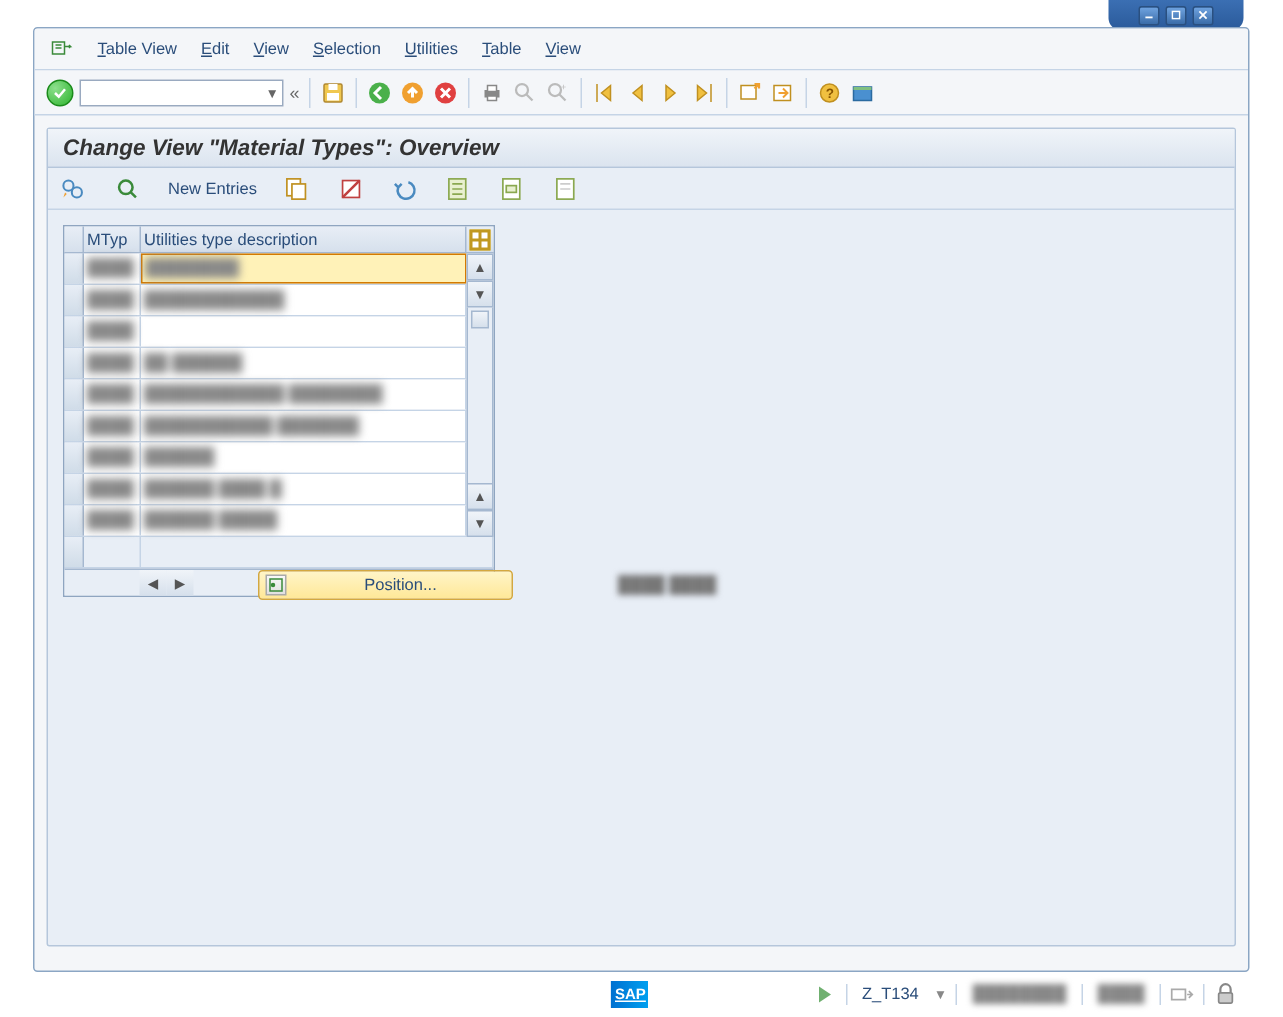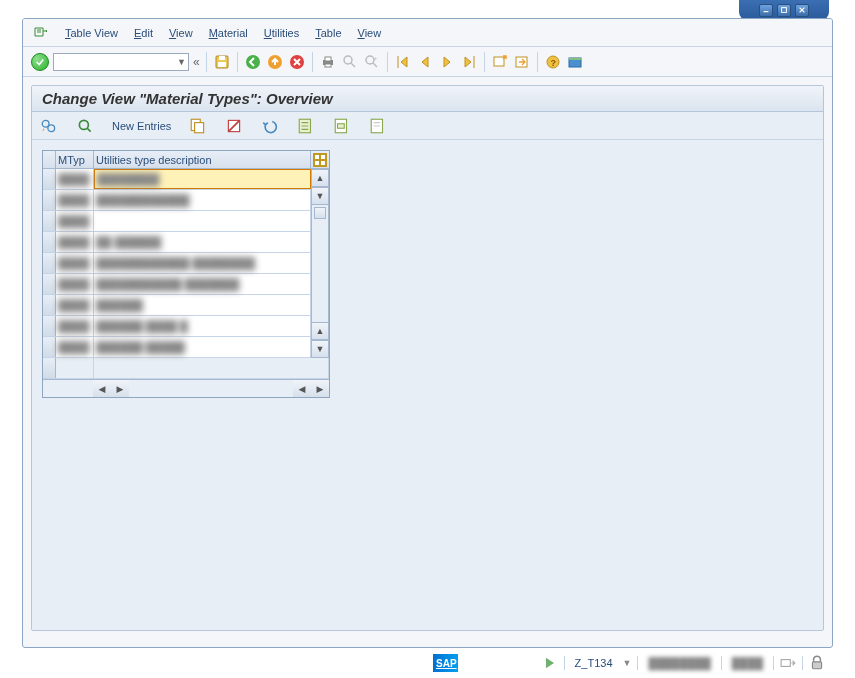--- a/index.html
+++ b/index.html
@@ -284,21 +284,21 @@
   display: flex;
   align-items: center;
   justify-content: flex-end;
   gap: 6px;
   padding: 0 8px;
   font-size: 11px;
   color: #555;
 }
 .sap-logo {
   position: absolute;
-  left: 411px;
+  left: 385px;
   width: 36px;
   height: 18px;
   background: linear-gradient(90deg, #0070d0, #00a0f0 70%, transparent 70%);
   color: #fff;
   font-weight: bold;
   font-size: 10px;
   display: flex;
   align-items: center;
   padding-left: 3px;
   clip-path: polygon(0 0, 100% 0, 70% 100%, 0 100%);
@@ -340,21 +340,21 @@
 
     <div class="menubar">
       <span class="menu-icon">
         <svg viewBox="0 0 16 16">
             <path d="M2 3 L10 3 L10 11 L2 11 Z M4 5 L8 5 M4 7 L8 7 M10 6 L14 6 L13 5 M13 7 L14 6" fill="none" stroke="#3a8a3a" stroke-width="1"></path>
           </svg>
       </span>
       <span class="menu-item">Table View</span>
       <span class="menu-item">Edit</span>
       <span class="menu-item">View</span>
-      <span class="menu-item">Material</span>
+      <span class="menu-item">Selection</span>
       <span class="menu-item">Utilities</span>
       <span class="menu-item">Table</span>
       <span class="menu-item">View</span>
     </div>
 
     <div class="toolbar">
       <div class="tb-green-check">
         <svg viewBox="0 0 12 12" width="10" height="10">
             <path d="M2 6 L5 9 L10 3" fill="none" stroke="#fff" stroke-width="2"></path>
           </svg>
@@ -634,20 +634,32 @@
         <div class="table-hscroll">
           <div class="hspace-left"></div>
           <div class="hscroll-btn">◀</div>
           <div class="hscroll-btn">▶</div>
           <div class="hscroll-track"></div>
           <div class="hscroll-btn">◀</div>
           <div class="hscroll-btn">▶</div>
         </div>
       </div>
 
+      <div class="position-row">
+        <div class="position-btn">
+          <div class="position-btn-icon">
+            <svg width="10" height="10" viewBox="0 0 10 10">
+                <rect x="1" y="1" width="8" height="8" fill="none" stroke="#3a8a3a"></rect>
+                <circle cx="3" cy="5" r="1.5" fill="#3a8a3a"></circle>
+              </svg>
+          </div>
+          <span style="flex:1; text-align:center;">Position...</span>
+        </div>
+        <span class="entry-count">████ ████</span>
+      </div>
 
     </div>
   </div>
 
   <div class="statusbar">
     <div class="sap-logo">SAP</div>
     <span class="status-icon">
       <svg viewBox="0 0 12 12">
           <path d="M3 2 L9 6 L3 10 Z" fill="#70b070"></path>
         </svg>

